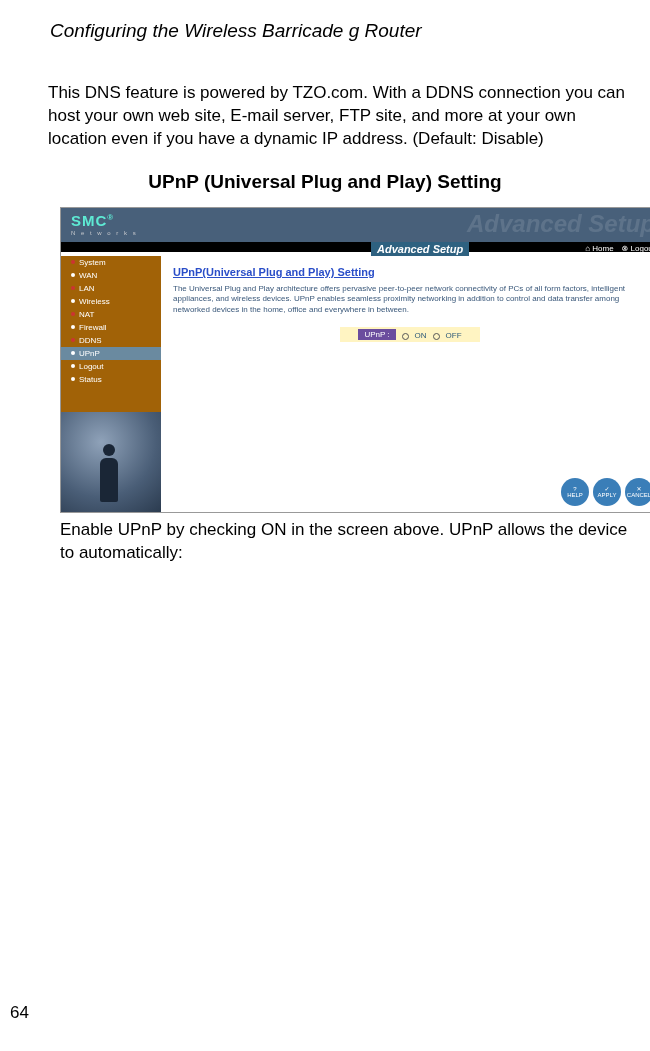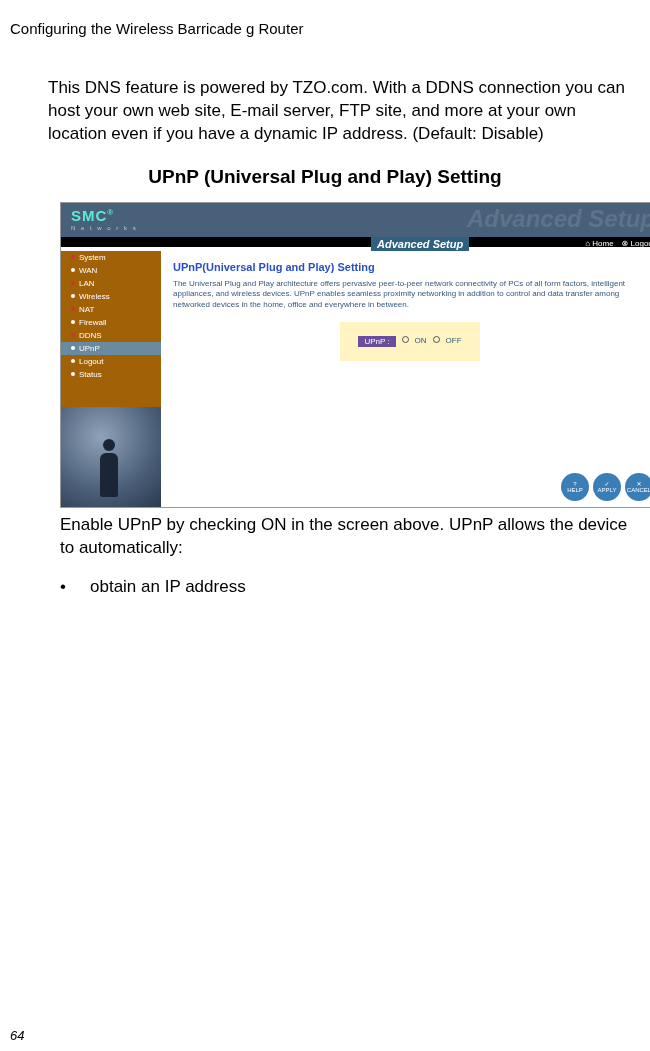--- a/index.html
+++ b/index.html
@@ -6,22 +6,24 @@
   body {
     width: 650px;
     height: 1051px;
     font-family: Arial, Helvetica, sans-serif;
     color: #000;
     background: #fff;
     position: relative;
     padding: 20px 10px 10px 10px;
   }
   .header-title {
-    font-size: 15px;
+    font-style: italic;
+    font-size: 19px;
     margin-bottom: 40px;
+    margin-left: 40px;
   }
   .body-text {
     font-size: 17px;
     line-height: 1.35;
     margin: 12px 6px 20px 38px;
   }
   .section-heading {
     font-size: 19px;
     font-weight: bold;
     margin: 4px 0 14px 0;
@@ -121,29 +123,30 @@
     top:48px; left:100px; right:0;
     padding:10px 12px;
     font-size:8px;
     color:#2e5a79;
   }
   .ss-content h4 {
     color:#2a4ec8;
     font-size:11px;
     font-weight:bold;
     margin-bottom:6px;
+    text-decoration:underline;
   }
   .ss-desc { color:#3a587a; line-height:1.3; margin-bottom:12px; }
   .ss-upnp-row {
-    display:flex; justify-content:center; align-items:flex-start;
+    display:flex; justify-content:center; align-items:flex-end;
     gap:6px;
     background:#fff4c2;
     width:140px;
     margin:0 auto;
-    padding:14px 4px;
+    padding:2px 4px;
   }
   .ss-upnp-label {
     background:#6b4d9e;color:#fff;padding:1px 6px;font-size:8px;
   }
   .ss-radio {
     width:7px;height:7px;border:1px solid #555;border-radius:50%;display:inline-block;
   }
   .ss-silhouette {
     position:absolute;
     left:0; bottom:0;
@@ -185,23 +188,22 @@
   ul.bullets li::before {
     content: "•";
     position: absolute;
     left: 0;
     top: 0;
     font-size: 17px;
   }
   .page-no {
     position: absolute;
     left: 10px;
-    bottom: 8px;
-    font-size: 13px;
-    font-style: italic;
+    bottom: 28px;
+    font-size: 17px;
   }
 </style>
 </head>
 <body>
 
 <div class="header-title">Configuring the Wireless Barricade g Router</div>
 
 <p class="body-text">This DNS feature is powered by TZO.com. With a DDNS connection you can host your own web site, E-mail server, FTP site, and more at your own location even if you have a dynamic IP address. (Default: Disable)</p>
 
 <h2 class="section-heading">UPnP (Universal Plug and Play) Setting</h2>
@@ -295,16 +297,15 @@
     <div class="ss-round">
         <span>✕</span>
         <span>CANCEL</span>
       </div>
   </div>
 </div>
 
 <p class="after-text">Enable UPnP by checking ON in the screen above. UPnP allows the device to automatically:</p>
 
 <ul class="bullets">
-  <li>obtain an IP address</li>
 </ul>
 
 <div class="page-no">64</div>
 
 </body></html>

